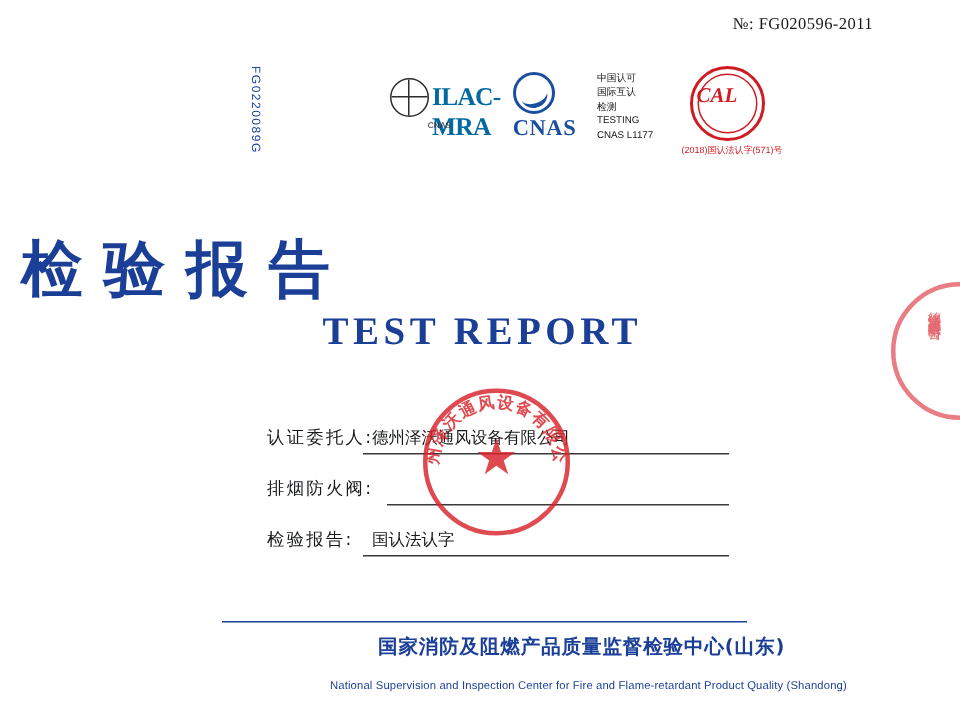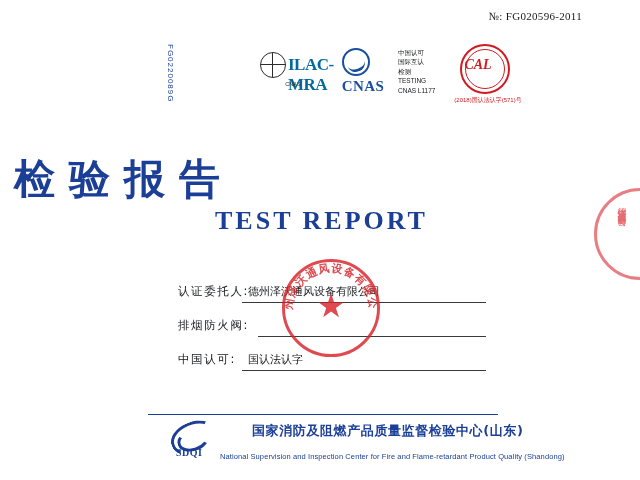--- a/index.html
+++ b/index.html
@@ -508,21 +508,21 @@
       <div class="field-value">德州泽沃通风设备有限公司</div>
       <div class="field-rule"></div>
     </div>
 
     <div class="field-row">
       <div class="field-label">排烟防火阀:</div>
       <div class="field-rule" style="left:80px;width:228px;"></div>
     </div>
 
     <div class="field-row">
-      <div class="field-label">中国认可:</div>
+      <div class="field-label">检验报告:</div>
       <div class="field-value">国认法认字</div>
       <div class="field-rule"></div>
     </div>
   </div>
 
   <div class="stamp">
     <div class="ring-o"></div>
     <div class="arc-text">
       <svg viewBox="0 0 98 98" width="98" height="98">
         <defs>
@@ -531,22 +531,17 @@
         <text>
           <textPath href="#arcpath" startOffset="50%" text-anchor="middle">德州泽沃通风设备有限公司</textPath>
         </text>
       </svg>
     </div>
     <div class="star">★</div>
   </div>
 
   <div class="footer-rule"></div>
   <div class="footer">
-    <div class="sdqi-logo">
-      <div class="swirl"></div>
-      <div class="swirl2"></div>
-      <div class="mark">SDQI</div>
-    </div>
     <div class="footer-cn">国家消防及阻燃产品质量监督检验中心(山东)</div>
     <div class="footer-en">National Supervision and Inspection Center for Fire and Flame-retardant Product Quality (Shandong)</div>
   </div>
 
 </div>
 
 </body></html>

